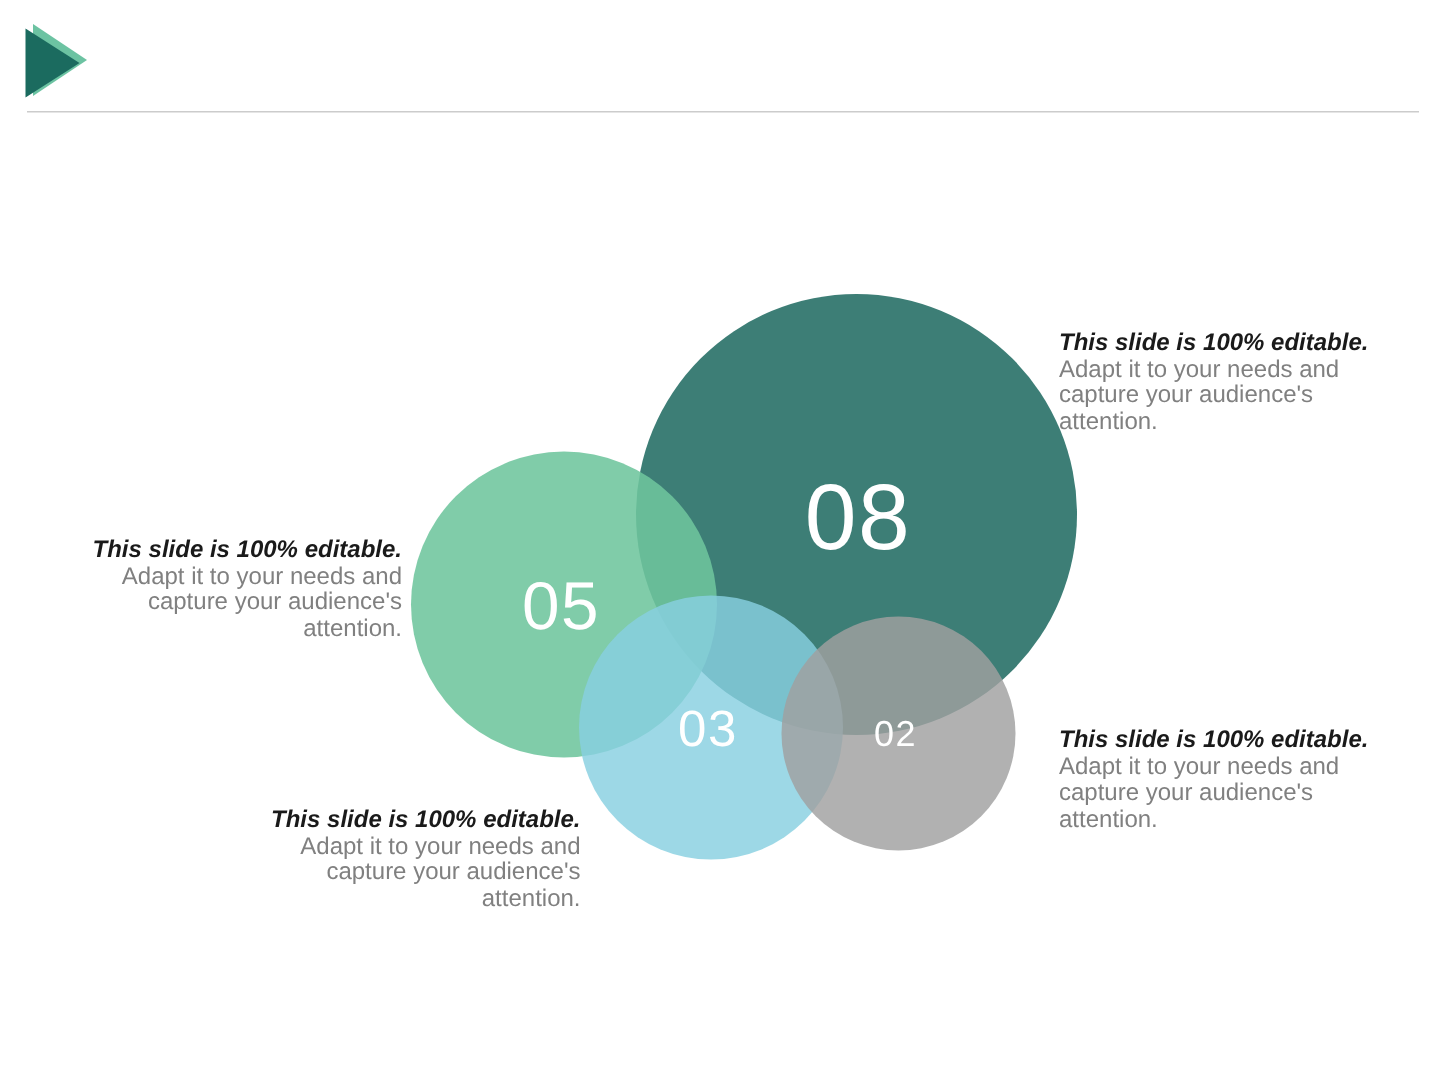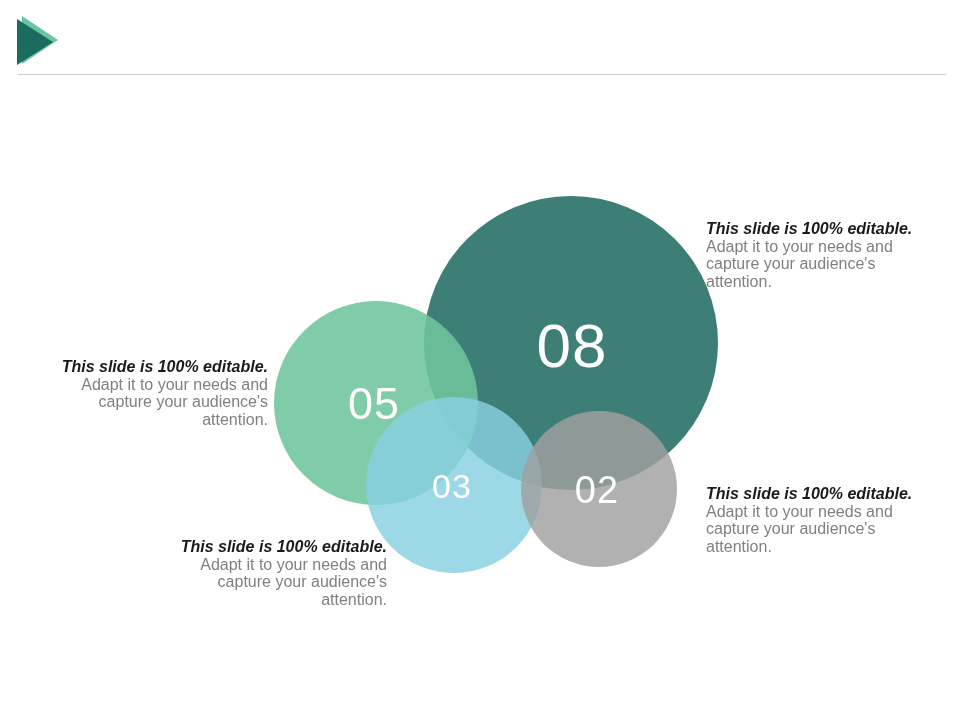--- a/index.html
+++ b/index.html
@@ -98,38 +98,38 @@
     left: 274px;
     top: 221px;
     width: 204px;
     height: 204px;
     background: rgba(110, 197, 157, 0.88);
     z-index: 2;
   }
   #circle-04 .venn-label { font-size: 45px; }
 
   #circle-03 {
-    left: 366px;
+    left: 386px;
     top: 317px;
     width: 176px;
     height: 176px;
     background: rgba(135, 207, 224, 0.82);
     z-index: 3;
   }
   #circle-03 .venn-label { font-size: 34px; }
 
   #circle-02 {
     left: 521px;
     top: 331px;
     width: 156px;
     height: 156px;
     background: rgba(160, 160, 160, 0.82);
     z-index: 4;
   }
-  #circle-02 .venn-label { font-size: 38px; }
+  #circle-02 .venn-label { font-size: 24px; }
 
   
   #circle-03 .venn-label { transform: translate(-2px, 1px); }
   #circle-02 .venn-label { transform: translate(-2px, 1px); }
   #circle-04 .venn-label { transform: translate(-2px, 0px); }
   #circle-01 .venn-label { transform: translate(1px, 3px); }
 
   
   .caption {
     position: absolute;

